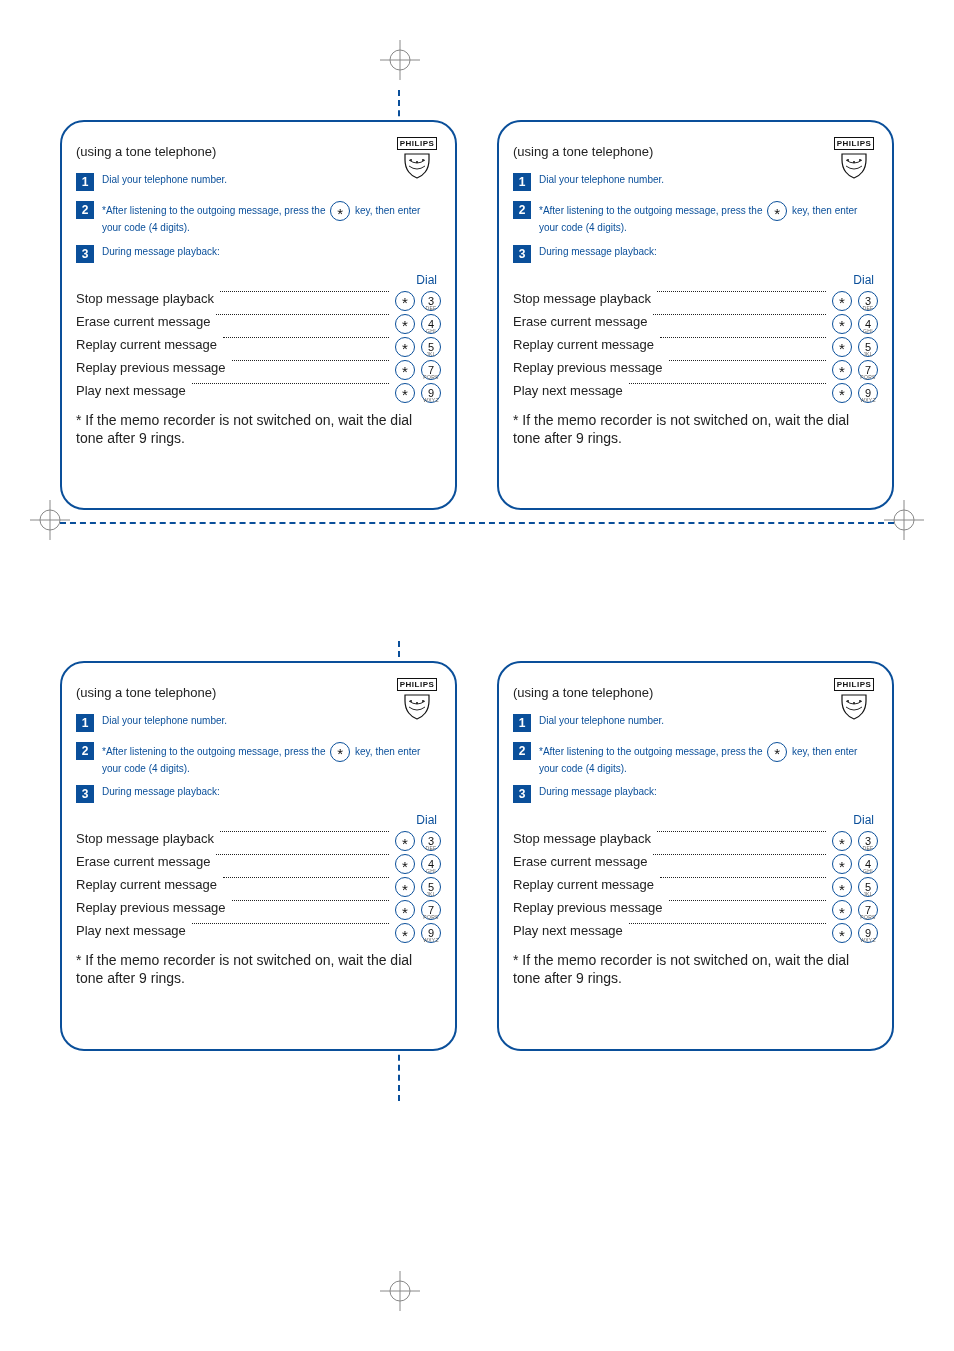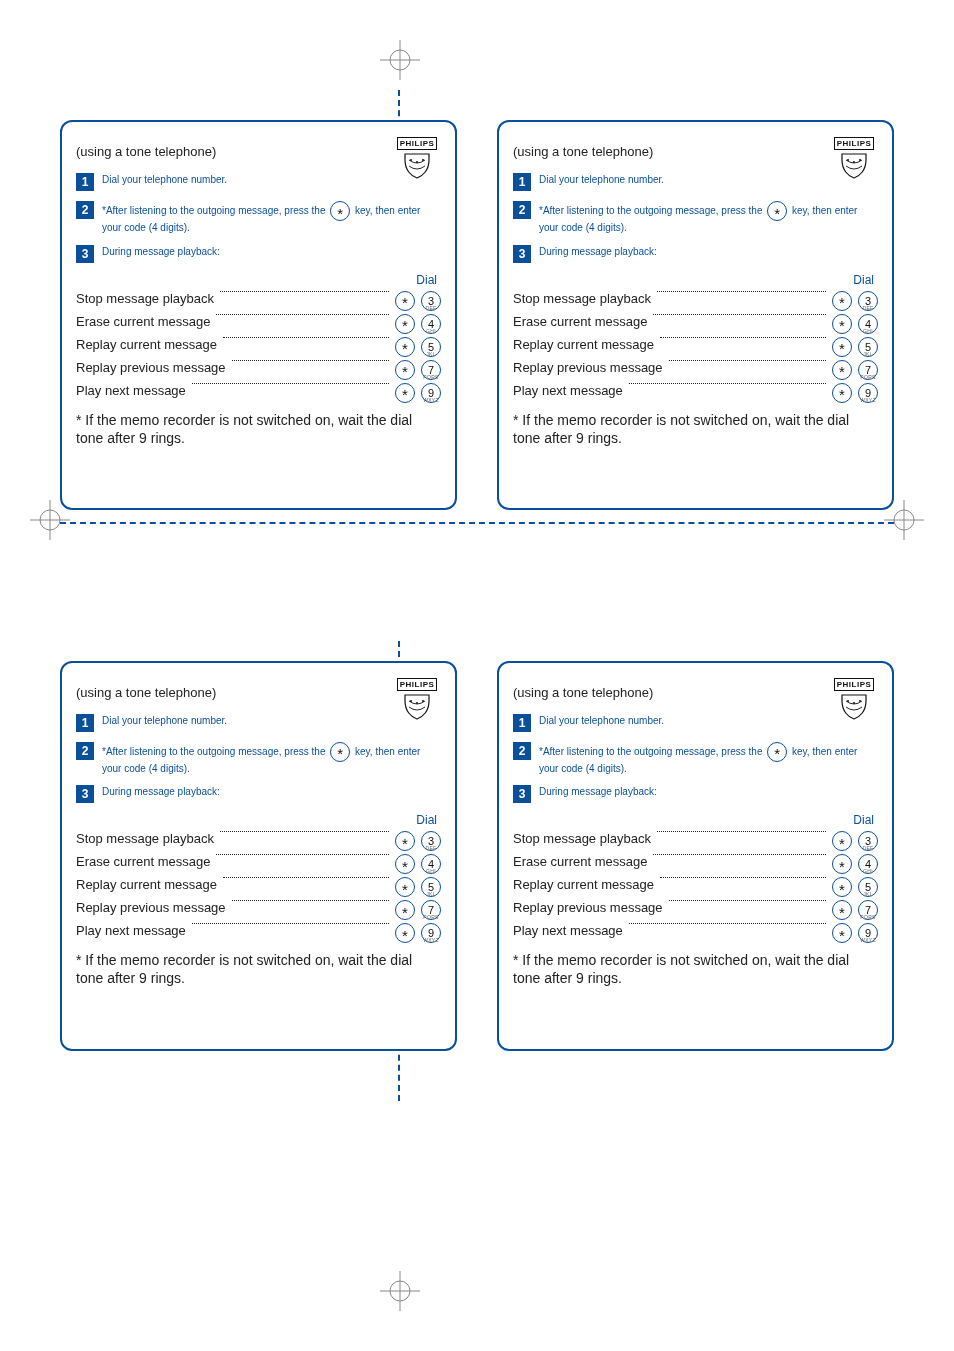--- a/index.html
+++ b/index.html
@@ -15,21 +15,21 @@
 
   
   .dash-h { position: absolute; left: 60px; right: 60px; border-top: 2px dashed #0a4f9a; }
   .dash-v-top { position: absolute; top: 90px; border-left: 2px dashed #0a4f9a; height: 420px; left: 398px;}
   .dash-v-bot { position: absolute; bottom: 250px; border-left: 2px dashed #0a4f9a; height: 460px; left: 398px;}
 
   .grid { position: absolute; top: 90px; left: 60px; right: 60px; bottom: 250px; display: grid; grid-template-columns: 1fr 1fr; grid-template-rows: 1fr 1fr; gap: 70px 40px; }
 
   .card {
     border: 2px solid #0a4f9a;
-    border-radius: 12px;
+    border-radius: 24px;
     padding: 14px 14px 8px 14px;
     position: relative;
     background: #fff;
     font-size: 13px;
     color: #222;
     height: 390px;
     margin-top: 30px;
   }
 
   .brand {

